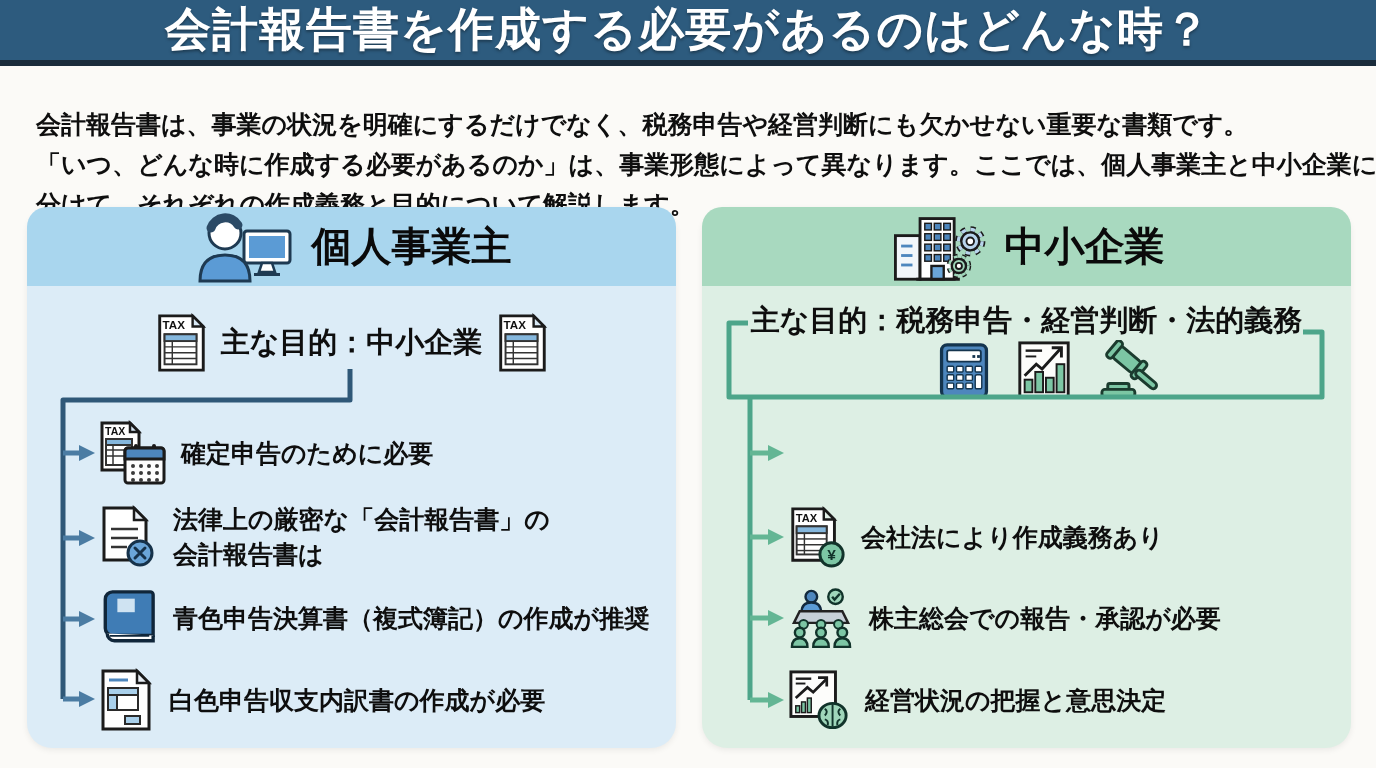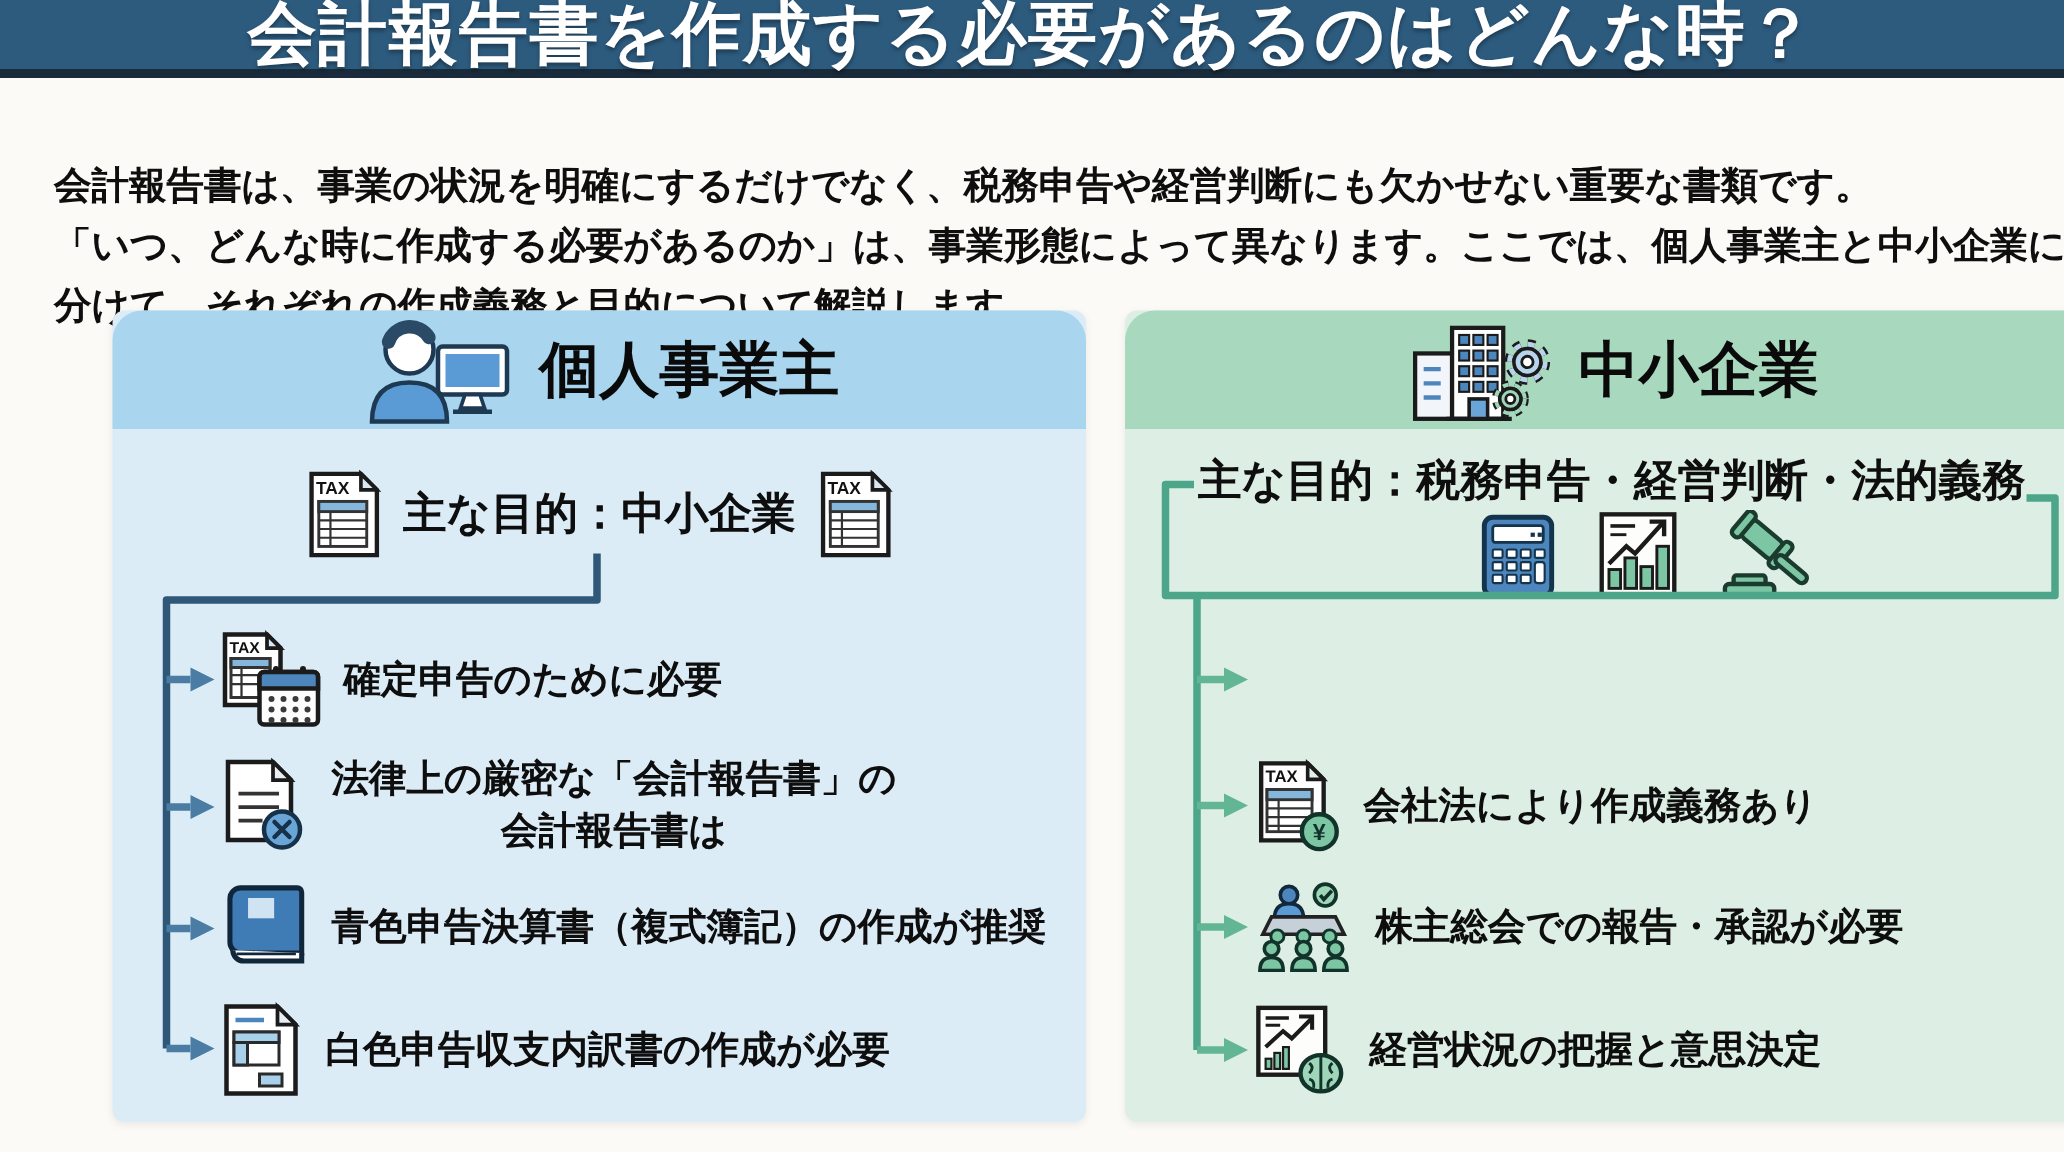--- a/index.html
+++ b/index.html
@@ -3,52 +3,52 @@
 <meta charset="utf-8">
 <style>
   html,body{margin:0;padding:0;}
   body{
     width:1376px;height:768px;position:relative;overflow:hidden;
     background:var(--page-bg,#fbfaf7);
     font-family:"Liberation Sans","DejaVu Sans",sans-serif;
     font-weight:bold;color:var(--body-text,#0e0e0e);
   }
   .title-bar{
-    position:absolute;top:0;left:0;width:100%;height:52px;
+    position:absolute;top:0;left:0;width:100%;height:66px;
     background:var(--header-bg,#2d5b7e);
     border-bottom:6px solid var(--header-line,#1a2c3b);
     display:flex;align-items:center;justify-content:center;box-sizing:border-box;
   }
   .title-bar h1{
     margin:0;color:#fff;font-size:46px;letter-spacing:1px;
     text-shadow:0 2px 3px rgba(0,0,0,.35);white-space:nowrap;
   }
   .intro{position:absolute;top:88px;left:36px;right:16px;font-size:25px;line-height:40px;margin-top:16px;}
   .intro div{white-space:nowrap;}
 
-  .panel{position:absolute;top:207px;width:649px;height:541px;border-radius:8px;box-shadow:0 2px 6px rgba(0,0,0,.07);margin-left:48px;}
+  .panel{position:absolute;top:207px;width:649px;height:541px;border-radius:25px;box-shadow:0 2px 6px rgba(0,0,0,.07);}
   .panel.left{left:27px;background:var(--left-body-bg,#dcecf7);}
   .panel.right{left:702px;background:var(--right-body-bg,#ddefe4);}
   .panel-head{
     position:absolute;top:0;left:0;right:0;height:79px;border-radius:20px 20px 0 0;
     display:flex;align-items:center;justify-content:center;gap:16px;
   }
   .left .panel-head{background:var(--left-header-bg,#a9d6ee);}
   .right .panel-head{background:var(--right-header-bg,#a8d9bf);}
   .panel-title{font-size:40px;color:#0a0a0a;}
 
   .purpose-row{position:absolute;top:106px;left:0;right:0;display:flex;align-items:center;justify-content:center;gap:14px;}
   .purpose-text{font-size:29px;white-space:nowrap;}
   .right .purpose-text-row{position:absolute;top:94px;left:0;right:0;text-align:center;}
   .right .purpose-icons{position:absolute;top:131px;left:46px;right:0;display:flex;align-items:flex-end;justify-content:center;gap:26px;height:62px;}
 
   .connector{position:absolute;inset:0;pointer-events:none;}
 
   .item{position:absolute;display:flex;align-items:center;gap:15px;height:64px;}
-  .item-text{font-size:25px;line-height:35px;white-space:nowrap;text-align:center;}
+  .item-text{font-size:25px;line-height:35px;white-space:nowrap;}
   .left .item{left:71px;}
   .right .item{left:86px;}
   .l-item-0{top:214px;} .l-item-1{top:294px;height:72px;} .l-item-2{top:379px;} .l-item-3{top:461px;}
   .r-item-0{top:214px;} .r-item-1{top:298px;} .r-item-2{top:379px;} .r-item-3{top:461px;}
 </style>
 </head>
 <body>
 
 <div>
 

